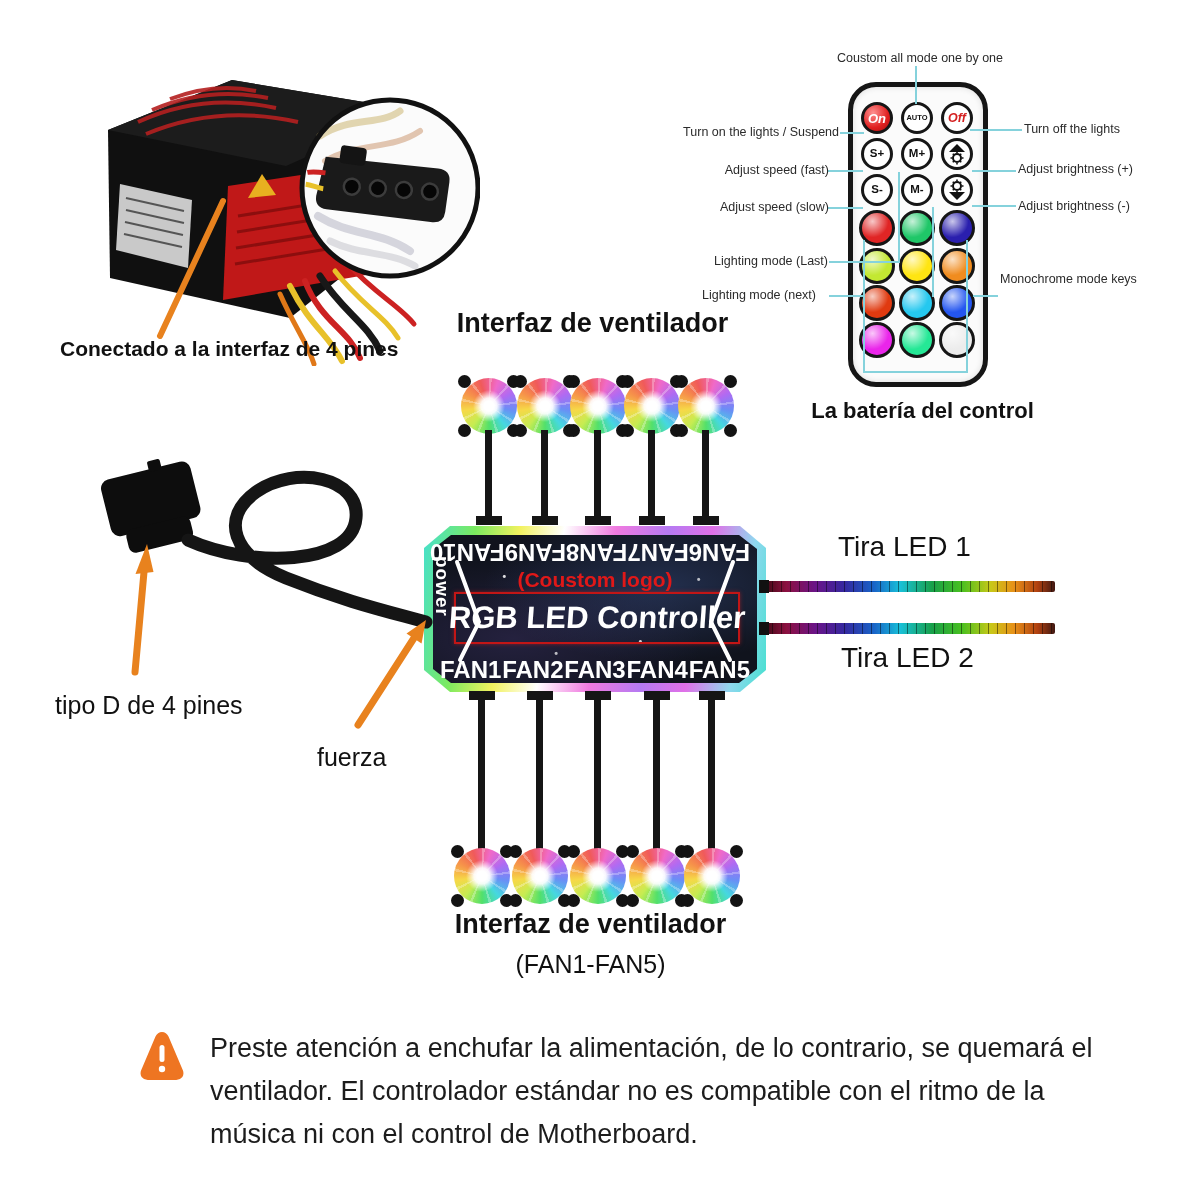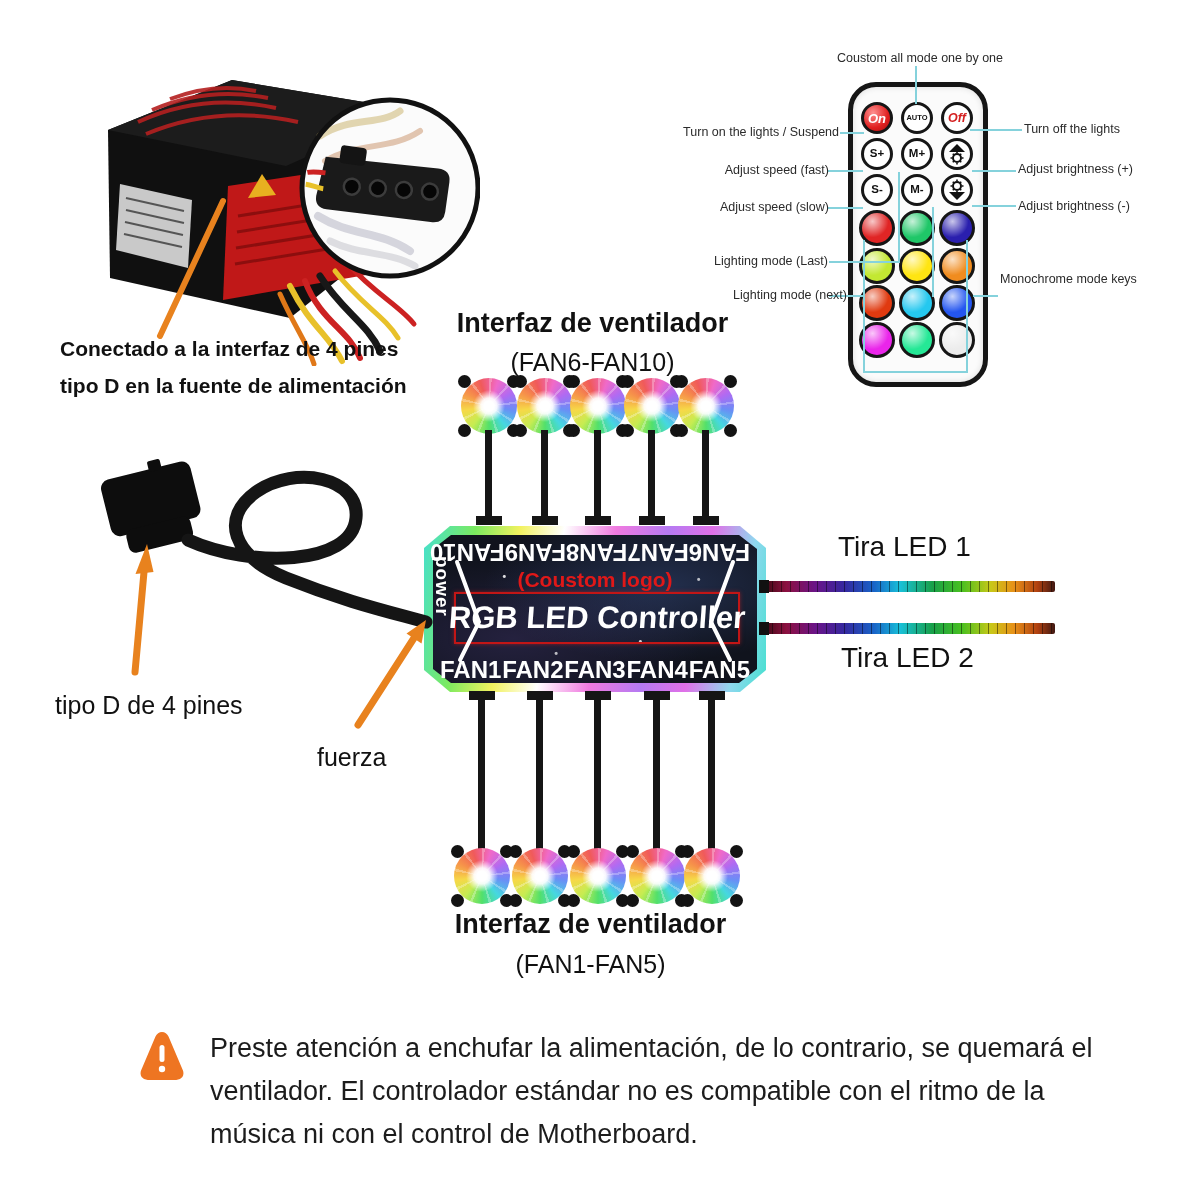--- a/index.html
+++ b/index.html
@@ -141,21 +141,20 @@
         <path d="M226,118 C232,116 238,116 244,116" stroke="#cc2222" stroke-width="5" fill="none"></path>
         <path d="M226,130 C232,130 238,132 244,132" stroke="#e8c12a" stroke-width="5" fill="none"></path>
       </g>
       <circle cx="310" cy="122" r="88" fill="none" stroke="#111" stroke-width="5"></circle>
     </g>
 
     <line x1="80" y1="270" x2="143" y2="135" stroke="#e8821e" stroke-width="6" stroke-linecap="round"></line>
   </svg>
 
   <div class="abs cap" style="left:60px;top:337px">Conectado a la interfaz de 4 pines</div>
-  <div class="abs cap" style="left:60px;top:374px">tipo D en la fuente de alimentación</div>
 
   <div class="abs rlabel" style="left:810px;top:51px;width:220px;text-align:center">Coustom all mode one by one</div>
 
   <div class="abs remote-body"></div>
 
   <div class="rbtn small onbtn" style="left:861px;top:102px">On</div>
   <div class="rbtn small autobtn" style="left:901px;top:102px">AUTO</div>
   <div class="rbtn small offbtn" style="left:941px;top:102px">Off</div>
 
   <div class="rbtn small" style="left:861px;top:138px">S+</div>
@@ -222,29 +221,29 @@
   <div class="callout v" style="left:932px;top:207px;height:90px"></div>
   <div class="callout h" style="left:973px;top:295px;width:25px"></div>
   <div class="callout v" style="left:863px;top:240px;height:133px"></div>
   <div class="callout v" style="left:966px;top:240px;height:133px"></div>
   <div class="callout h" style="left:863px;top:371px;width:105px"></div>
 
   <div class="rlabel" style="right:361px;top:125px">Turn on the lights / Suspend</div>
   <div class="rlabel" style="right:371px;top:163px">Adjust speed (fast)</div>
   <div class="rlabel" style="right:371px;top:200px">Adjust speed (slow)</div>
   <div class="rlabel" style="right:372px;top:254px">Lighting mode (Last)</div>
-  <div class="rlabel" style="right:353px;top:288px">Lighting mode (next)</div>
+  <div class="rlabel" style="right:384px;top:288px">Lighting mode (next)</div>
   <div class="rlabel" style="left:1024px;top:122px">Turn off the lights</div>
   <div class="rlabel" style="left:1018px;top:162px">Adjust brightness (+)</div>
   <div class="rlabel" style="left:1018px;top:199px">Adjust brightness (-)</div>
   <div class="rlabel" style="left:1000px;top:272px">Monochrome mode keys</div>
 
+  <div class="abs note" style="left:780px;top:398px;width:285px">La batería del control</div>
 
   <div class="abs bigtitle" style="left:420px;top:308px;width:345px">Interfaz de ventilador</div>
-  <div class="abs range" style="left:420px;top:348px;width:345px">(FAN6-FAN10)</div>
 
   <div class="fan" style="left:461px;top:378px">
     <span class="post p1"></span>
       <span class="post p2"></span>
     <span class="post p3"></span>
       <span class="post p4"></span>
     <span class="disc"></span>
     </div>
   <div class="fan" style="left:517px;top:378px">
     <span class="post p1"></span>

